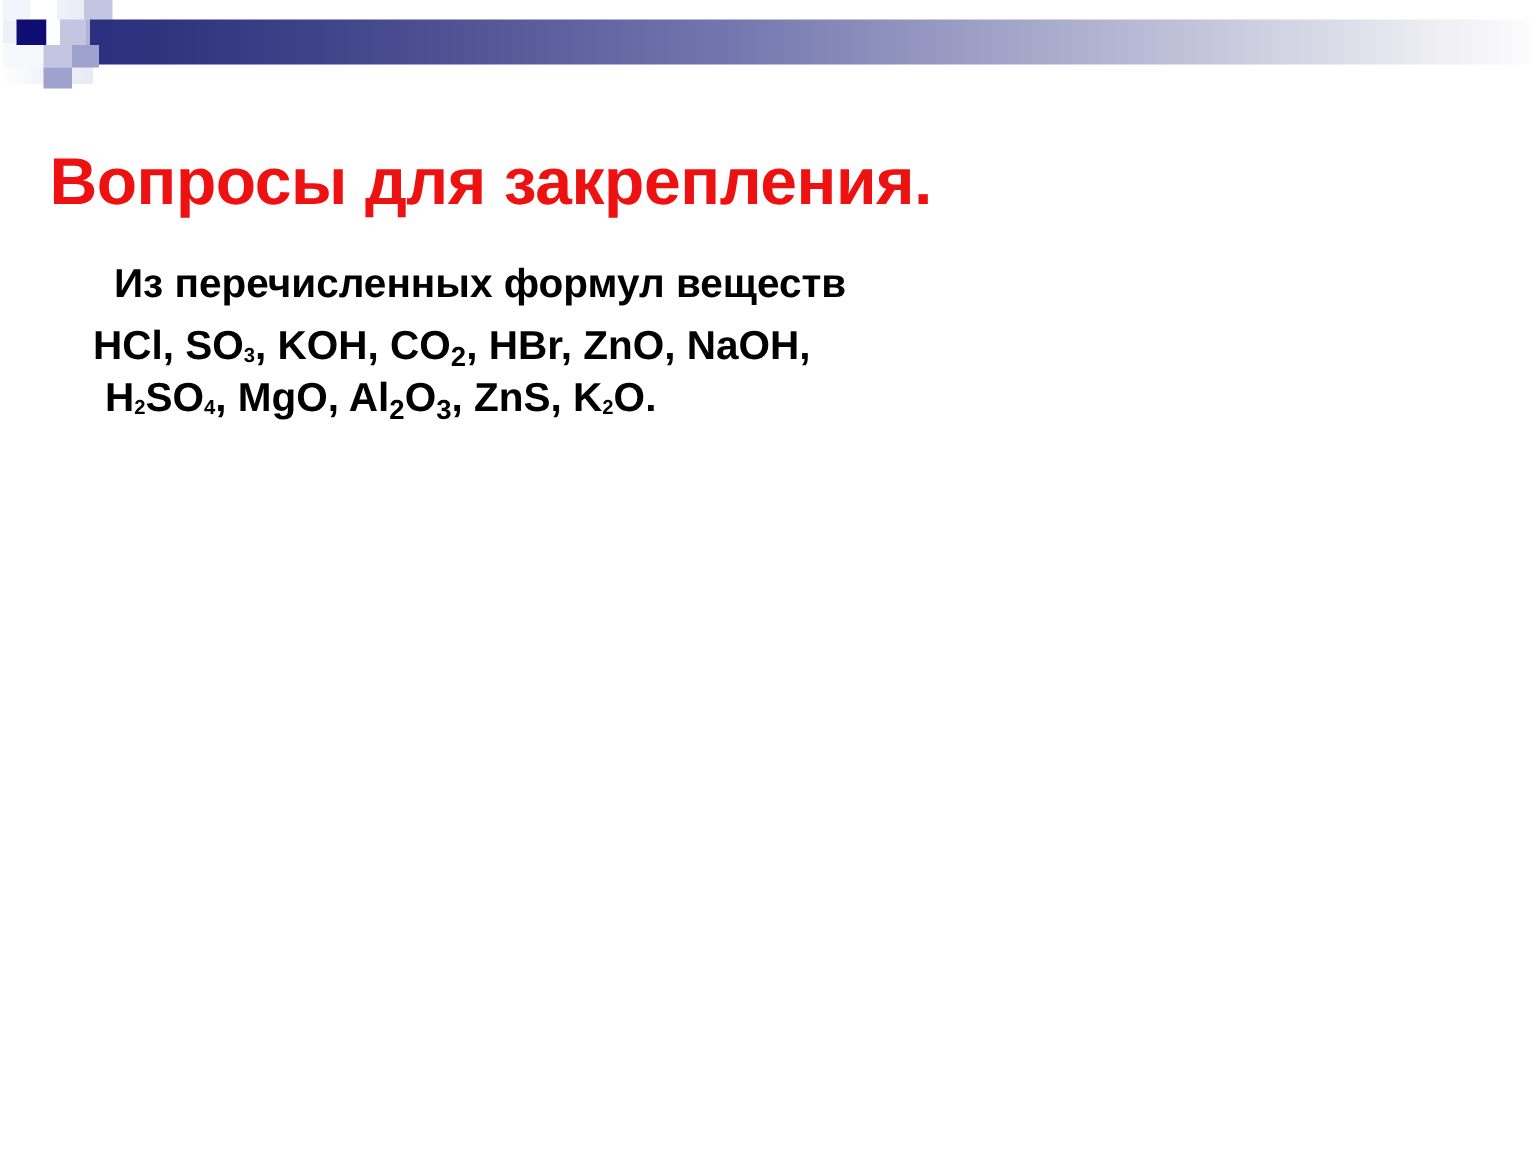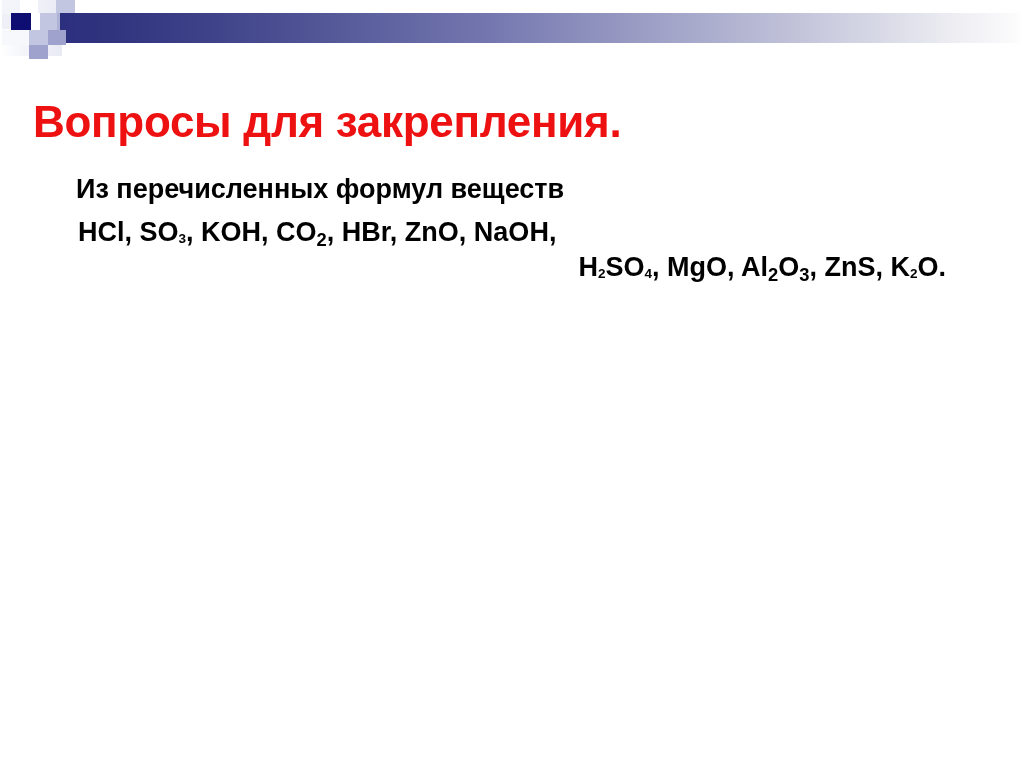--- a/index.html
+++ b/index.html
@@ -84,39 +84,39 @@
     left: 62px;
     top: 176px;
     width: 900px;
     color: #000000;
     font-weight: bold;
     font-size: 27px;
     line-height: 1.0;
   }
 
   .para {
-    margin: 16px;
+    margin: 0;
     white-space: nowrap;
   }
 
   .para-line {
     display: block;
     white-space: nowrap;
   }
 
   
   #para-prose {
     margin: 0 0 14px 0;
   }
   #para-prose .line-1 { padding-left: 14px; margin-bottom: 8px; }
   #para-prose .line-2 { padding-left: 6px; }
 
   
   #para-formulas .line-1 { padding-left: 0px; margin-bottom: 8px; }
-  #para-formulas .line-2 { padding-left: 8px; text-align: right; }
+  #para-formulas .line-2 { padding-left: 8px; }
 
   
   sub {
     font-size: 0.58em;
     line-height: 0;
     vertical-align: baseline;
     position: relative;
     bottom: -0.22em;
   }
   sub.small {

